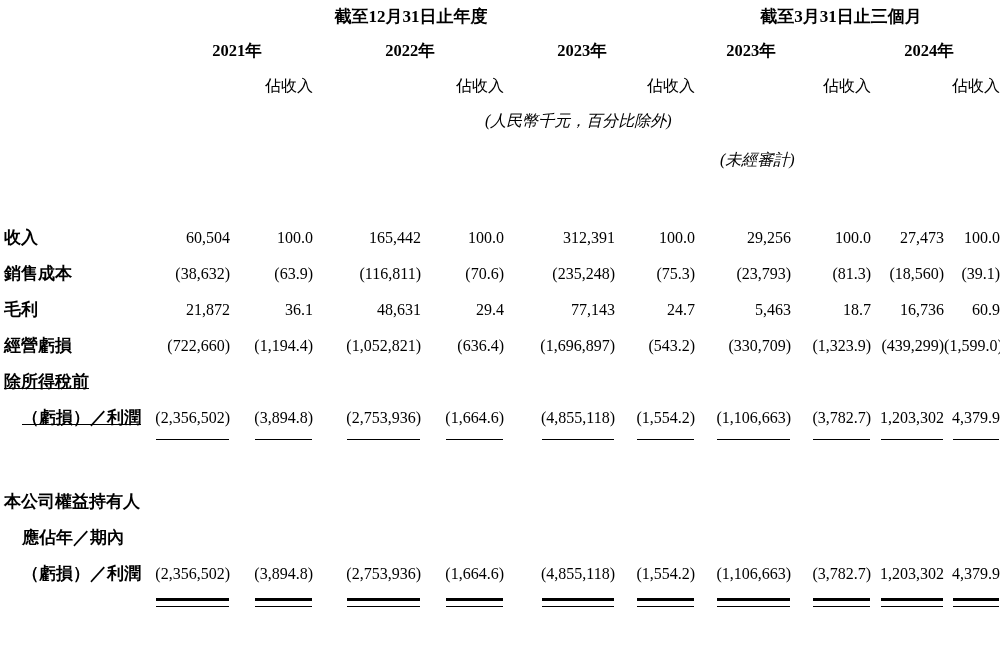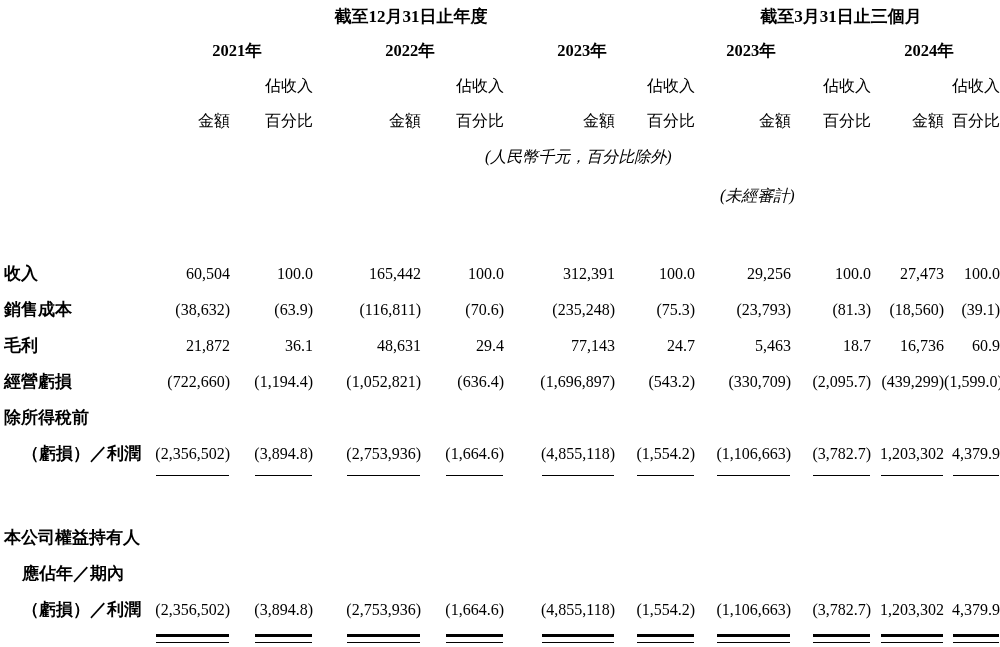--- a/index.html
+++ b/index.html
@@ -69,21 +69,21 @@
     white-space: nowrap;
   }
   .note-currency  { margin-left: 485px; }
   .note-unaudited { margin-left: 720px; }
 
   
   tr.r-data td, tr.r-pretax td, tr.r-bottom td {
     vertical-align: bottom;
     line-height: 36px;
   }
-  tr.r-pretax td { padding-bottom: 2px; }
+  tr.r-pretax td { padding-bottom: 2px; text-decoration: underline; }
   tr.r-bottom td { padding-bottom: 6px; }
 
   .lbl {
     font-family: "Liberation Sans", sans-serif;
     font-weight: 700;
     font-size: 17px;
     white-space: nowrap;
     padding-left: 4px;
   }
   .lbl .cont { padding-left: 18px; }
@@ -162,33 +162,20 @@
     <td></td>
         <td class="ital">佔收入</td>
     <td></td>
         <td class="ital">佔收入</td>
     <td></td>
         <td class="ital">佔收入</td>
     <td></td>
         <td class="ital">佔收入</td>
   </tr>
 
-  <tr class="r-sub2">
-    <td></td>
-    <td class="ital">金額</td>
-    <td class="ital">百分比</td>
-    <td class="ital">金額</td>
-    <td class="ital">百分比</td>
-    <td class="ital">金額</td>
-    <td class="ital">百分比</td>
-    <td class="ital">金額</td>
-    <td class="ital">百分比</td>
-    <td class="ital">金額</td>
-    <td class="ital">百分比</td>
-  </tr>
 
   <tr class="r-note1">
     <td colspan="11">
           <div class="note note-currency">(人民幣千元，百分比除外)</div>
         </td>
   </tr>
 
   <tr class="r-note2">
     <td colspan="11">
           <div class="note note-unaudited">(未經審計)</div>
@@ -243,21 +230,21 @@
 
   <tr class="r-data">
     <td class="lbl">經營虧損</td>
     <td class="val"><span class="num">(722,660)</span></td>
     <td class="val"><span class="num">(1,194.4)</span></td>
     <td class="val"><span class="num">(1,052,821)</span></td>
     <td class="val"><span class="num">(636.4)</span></td>
     <td class="val"><span class="num">(1,696,897)</span></td>
     <td class="val"><span class="num">(543.2)</span></td>
     <td class="val"><span class="num">(330,709)</span></td>
-    <td class="val"><span class="num">(2,095.7)</span></td>
+    <td class="val"><span class="num">(1,323.9)</span></td>
     <td class="val"><span class="num">(439,299)</span></td>
     <td class="val"><span class="num">(1,599.0)</span></td>
   </tr>
 
   <tr class="r-pretax">
     <td class="lbl">
       <div>除所得稅前</div>
       <div class="cont">（虧損）／利潤</div>
     </td>
     <td class="val"><span class="num">(2,356,502)</span></td>

